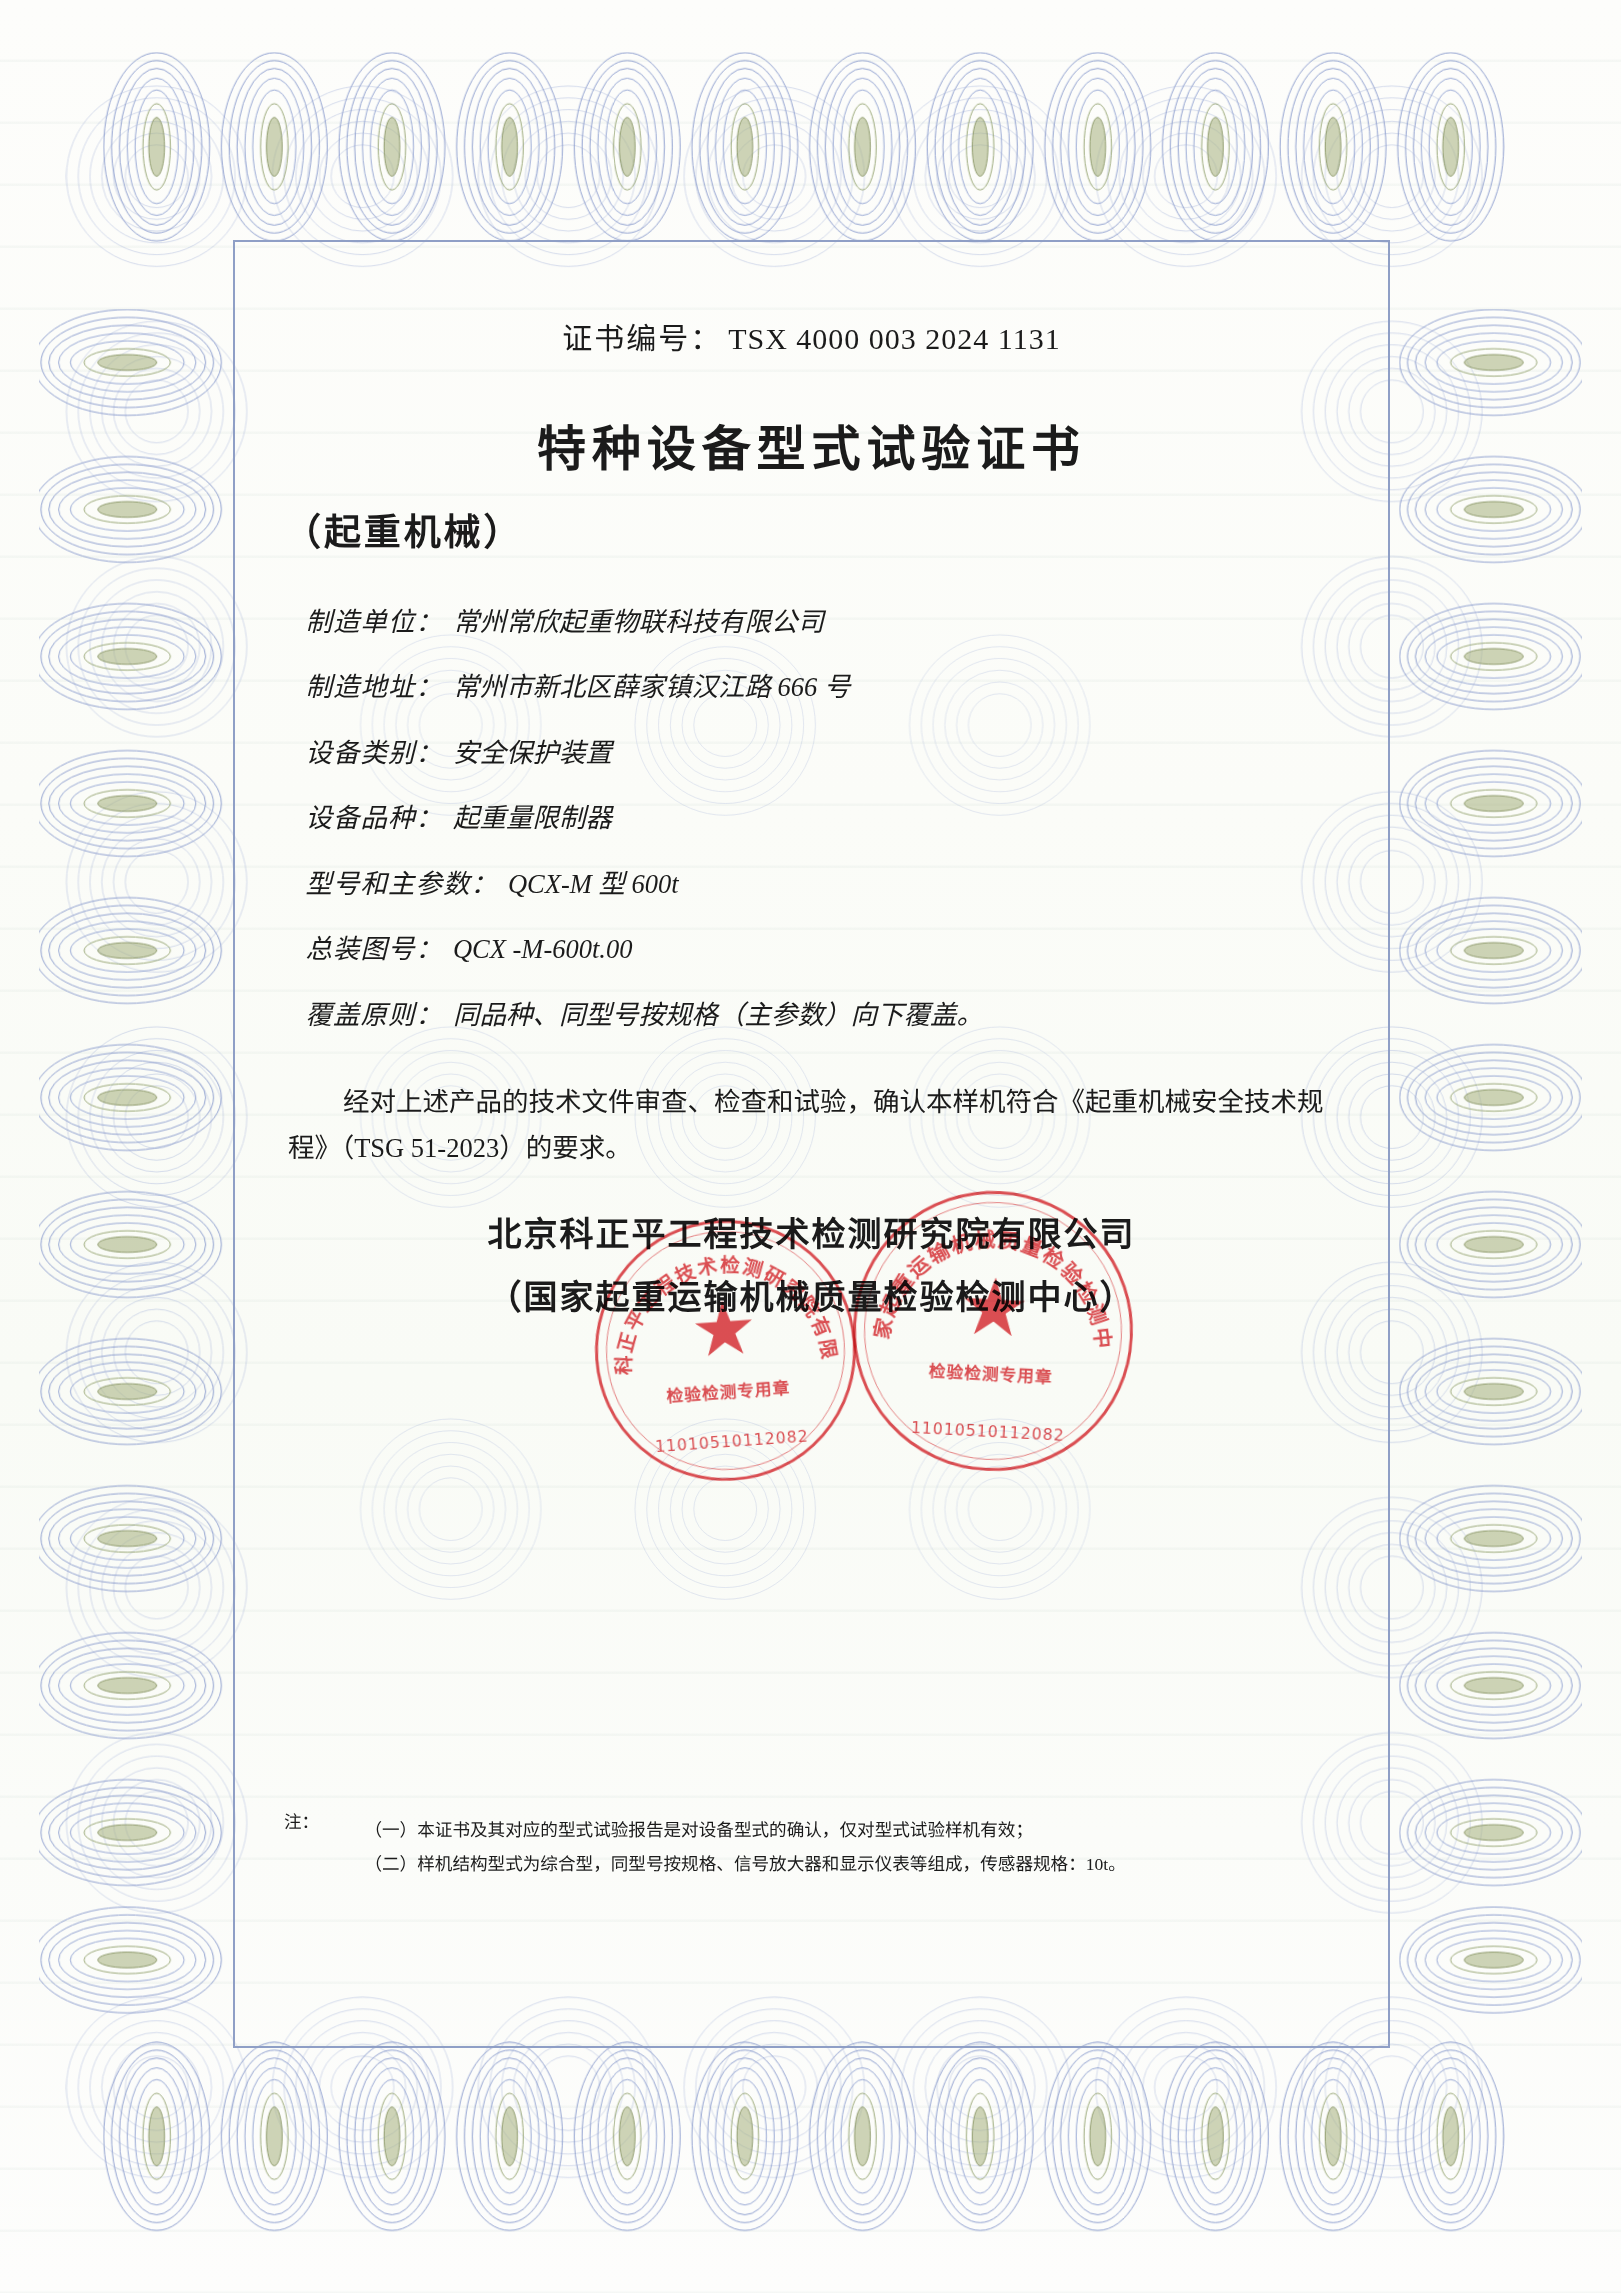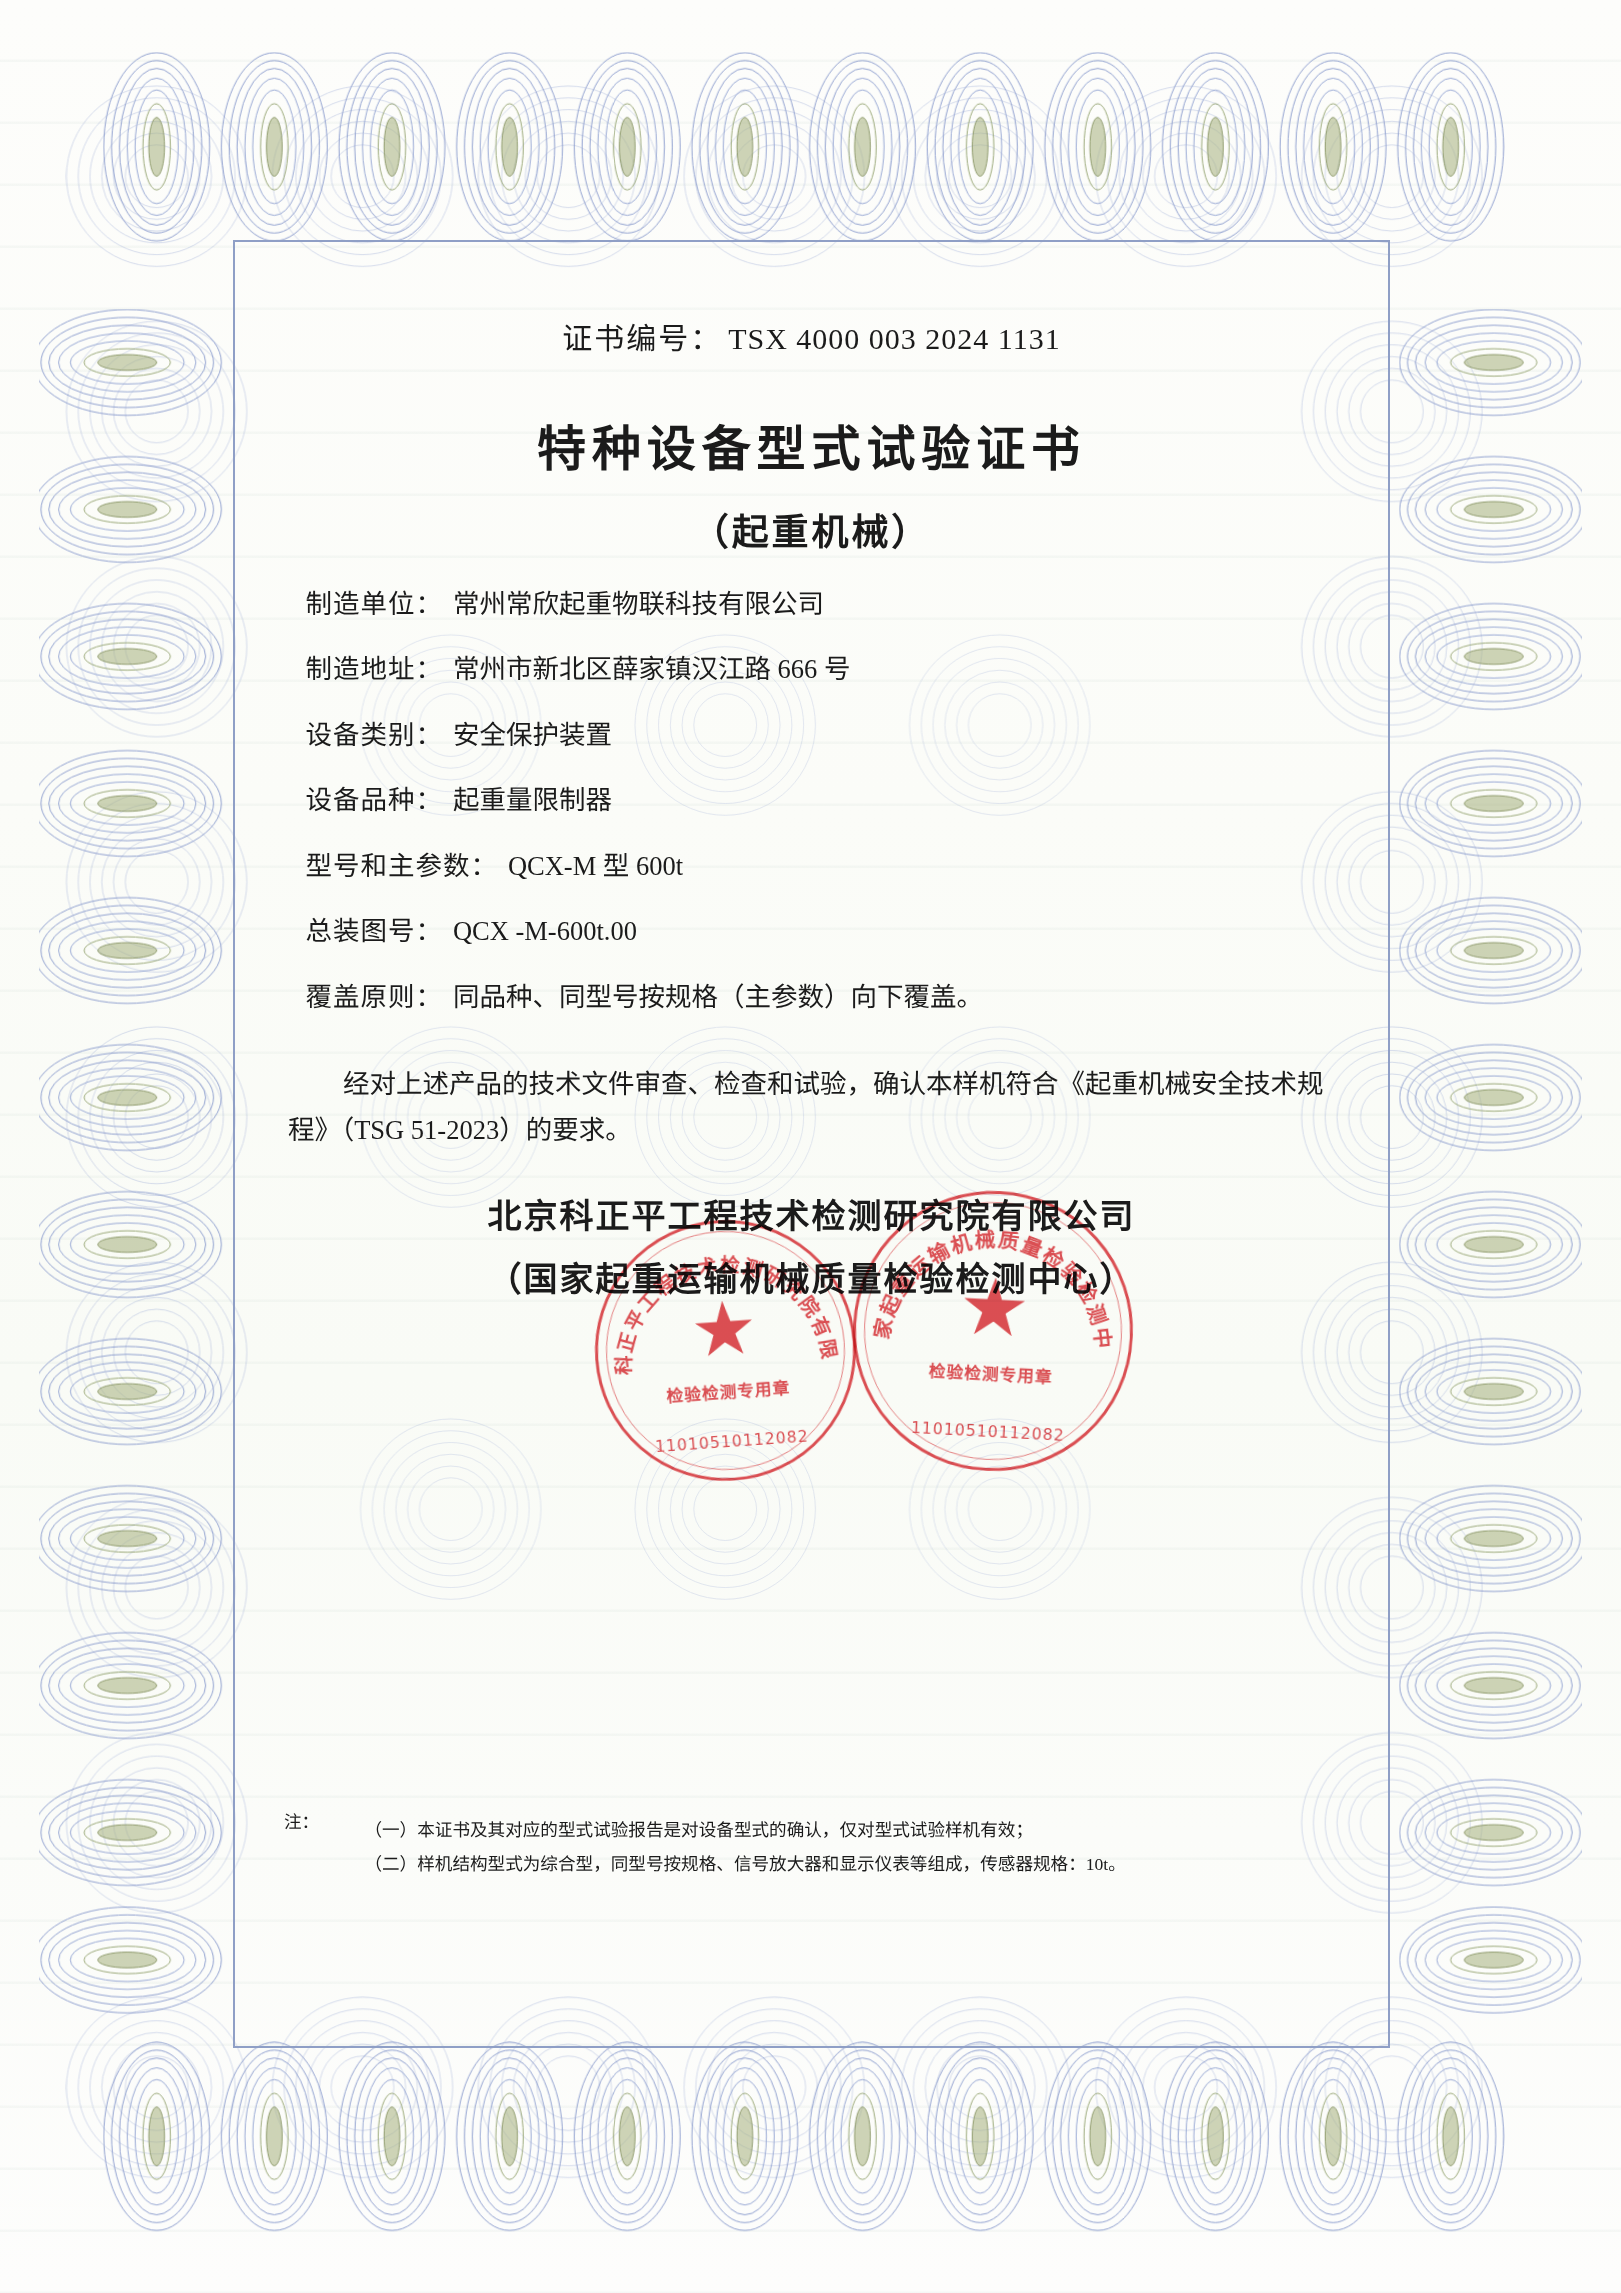--- a/index.html
+++ b/index.html
@@ -80,31 +80,31 @@
 
   .title {
     text-align: center;
     font-size: 49px;
     font-weight: bold;
     letter-spacing: 5.9px;
     margin-top: 51px;
     font-family: "DejaVu Serif","Liberation Serif",serif;
   }
   .subtitle {
-    text-align: center;
     font-size: 37px;
     font-weight: bold;
     letter-spacing: 2.9px;
     margin-top: 21.6px;
     font-family: "DejaVu Serif","Liberation Serif",serif;
   }
 
   .fields {
-    margin-top: 35px;
+    margin-top: 53px;
     padding-left: 21.6px;
+    font-style: italic;
   }
   .field-row {
     font-size: 26.5px;
     line-height: 1.0;
     margin-bottom: 39px;
     white-space: nowrap;
   }
   .field-row .k { letter-spacing: 1px; }
   .field-row .v { margin-left: 9.8px; }
 

